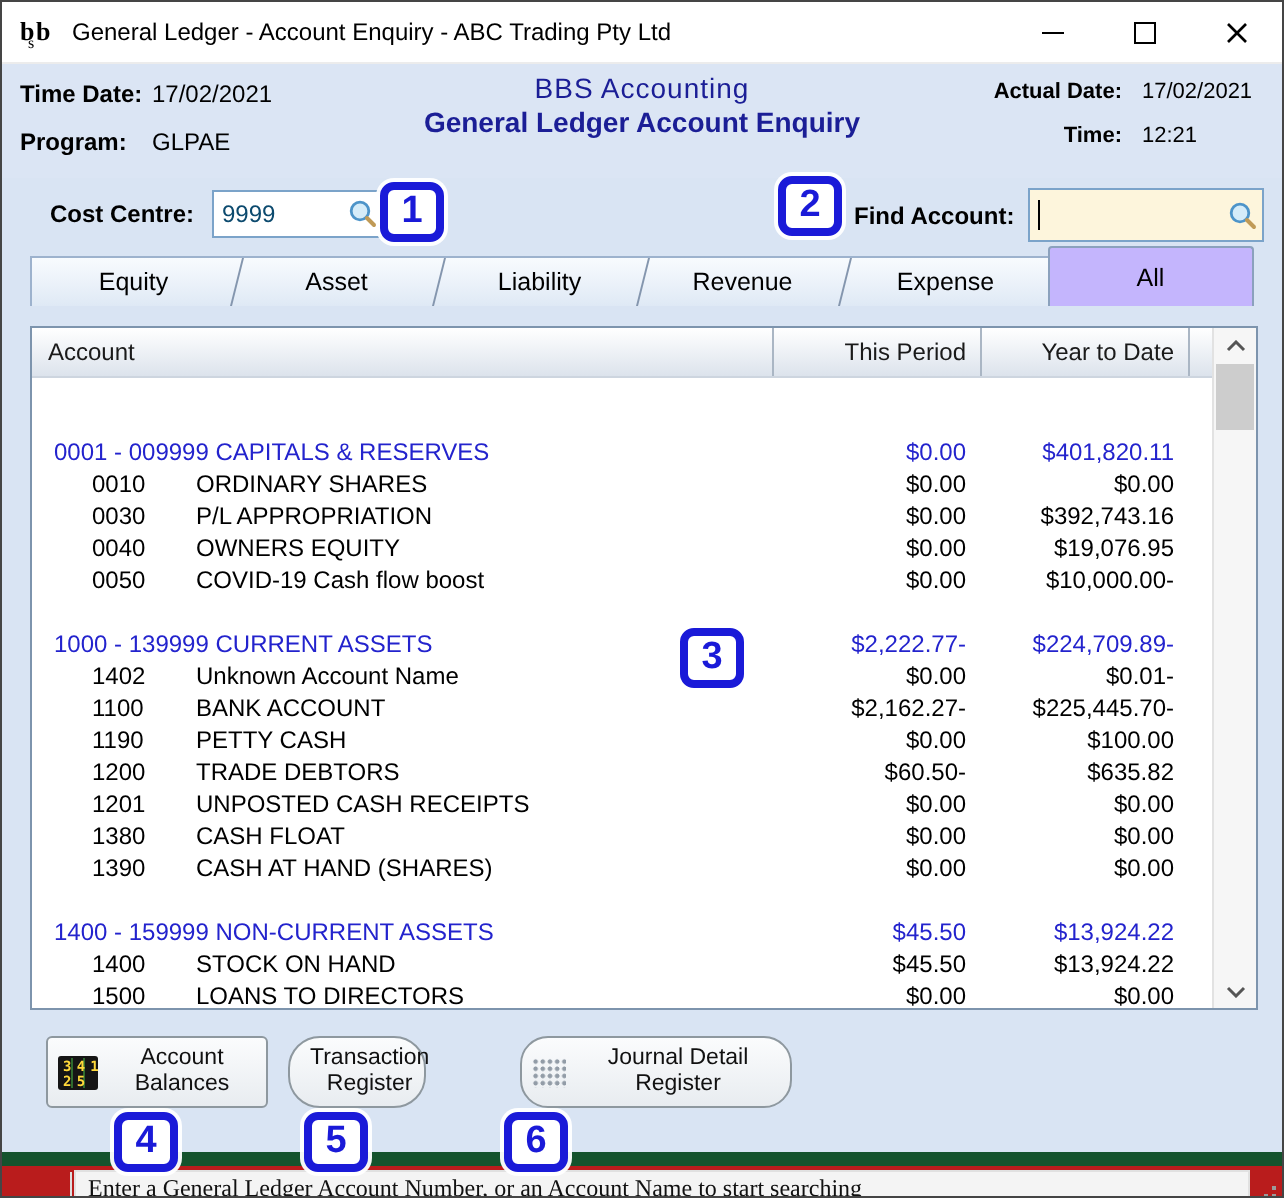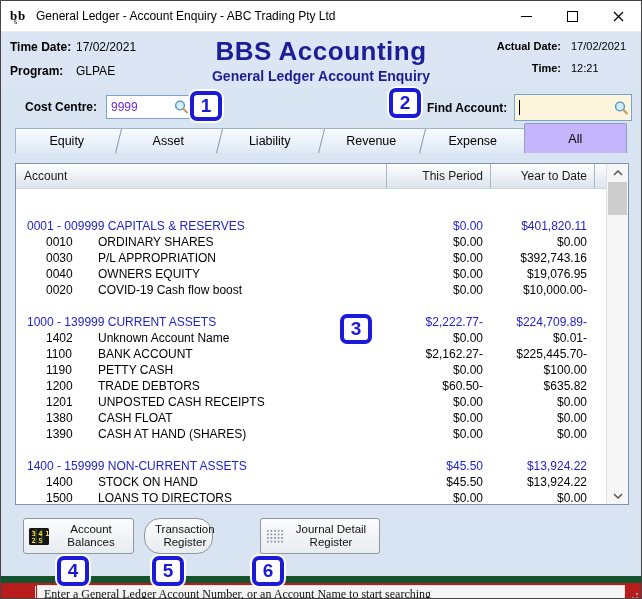--- a/index.html
+++ b/index.html
@@ -12,32 +12,32 @@
   .tb-title{font-size:12px;color:#000;flex:1;white-space:nowrap;overflow:hidden;}
   .tb-btn{width:46px;height:30px;display:flex;align-items:center;justify-content:center;flex:0 0 auto;}
   .glyph-min{width:11px;height:0;border-top:1.4px solid #000;display:block;}
   .glyph-max{width:9px;height:9px;border:1.2px solid #000;display:block;}
 
   
   .header{position:absolute;top:31px;left:0;right:0;height:57px;background:#dbe5f4;}
   .h-left{position:absolute;left:9px;top:8px;font-size:12px;display:grid;grid-template-columns:66px auto;row-gap:10px;color:#000;}
   .h-left .lab{font-weight:bold;}
   .h-center{position:absolute;left:120px;right:120px;top:4px;text-align:center;color:#1b1e96;}
-  .app-title{font-size:26px;font-weight:bold;letter-spacing:.5px;}
+  .app-title{font-size:14px;font-weight:normal;letter-spacing:.5px;}
   .screen-title{font-size:14px;font-weight:bold;margin-top:1px;}
   .h-right{position:absolute;right:8px;top:8px;font-size:11px;display:grid;grid-template-columns:auto 72px;row-gap:10px;color:#000;}
   .h-right .lab{font-weight:bold;text-align:right;}
   .h-right .val{text-align:left;padding-left:10px;}
 
   
   .lbl-cc{position:absolute;left:24px;top:99px;font-size:12px;font-weight:bold;color:#000;}
   .field{position:absolute;box-sizing:border-box;border:1px solid #7ba3c9;display:flex;align-items:center;}
   .inp-cc{left:105px;top:94px;width:86px;height:24px;background:#fff;}
   .inp-fa{left:513px;top:93px;width:118px;height:27px;background:#fdf5dc;}
-  .field input{border:0;outline:0;background:transparent;font:12px "Liberation Sans",sans-serif;width:100%;padding:0 16px 0 4px;color:#6d28d9;}
+  .field input{border:0;outline:0;background:transparent;font:12px "Liberation Sans",sans-serif;width:100%;padding:0 16px 0 4px;color:#0c4a6e;}
   .mag{position:absolute;right:2px;top:50%;transform:translateY(-50%);width:15px;height:15px;}
   .caret{position:absolute;left:4px;top:5px;width:1px;height:15px;background:#000;}
   .lbl-fa{position:absolute;left:426px;top:100px;font-size:12px;font-weight:bold;color:#000;}
 
   
   .tabs{position:absolute;left:14px;top:127px;right:14px;height:25px;display:flex;align-items:flex-end;}
   .tab{position:relative;flex:1;height:25px;display:flex;align-items:center;justify-content:center;font-size:12.5px;color:#000;background:linear-gradient(#f8fbfe,#dfe9f5);border-top:1px solid #9db2cd;box-sizing:border-box;cursor:default;}
   .tab:first-child{border-left:1px solid #9db2cd;}
   .tab:last-child{border-right:1px solid #7d90aa;}
   .tab + .tab::before{content:'';position:absolute;left:0;top:0;bottom:0;width:1px;background:#8496ae;transform:skewX(-14deg);}
@@ -66,21 +66,21 @@
   .vscroll{flex:0 0 21px;border-left:1px solid #e2e2e2;background:#f6f6f6;position:relative;display:flex;flex-direction:column;align-items:center;}
   .sb-btn{height:17px;width:100%;display:flex;align-items:center;justify-content:center;flex:0 0 auto;}
   .sb-btn.down{margin-top:auto;}
   .sb-thumb{position:absolute;top:18px;left:1px;right:1px;height:33px;background:#cdcdcd;}
 
   
   .abtn{position:absolute;top:517px;height:36px;border:1px solid #8e989f;border-radius:3px;background:linear-gradient(#fbfcfd,#e8ecf0);display:flex;align-items:center;gap:5px;padding:0 5px;box-sizing:border-box;font-size:11.5px;line-height:13px;color:#111;cursor:default;}
   .abtn .lbl{flex:1;text-align:center;}
   #btn-ab{left:22px;width:111px;}
   #btn-tr{left:143px;width:69px;border-radius:16px;}
-  #btn-jd{left:259px;width:120px;}
+  #btn-jd{left:259px;width:136px;border-radius:14px;}
   .icon-jd{width:17px;height:15px;background-image:radial-gradient(#929ca7 1px, transparent 1.3px);background-size:3.6px 3.6px;flex:0 0 auto;}
 
   
   .statusbar{position:absolute;left:0;right:0;top:575px;height:23px;background:#b91c1c;border-top:7px solid #14532d;font-family:Liberation Serif, serif;}
   .sb-seg{position:absolute;left:34px;top:3px;bottom:3px;width:1px;background:#dddddd;}
   .sb-msg{position:absolute;left:36px;top:2px;bottom:2px;right:16px;background:#f4f4f4;border:1px solid #e1e1e1;display:flex;align-items:center;padding-left:6px;font-size:12px;color:#111;box-sizing:border-box;}
   .grip{position:absolute;right:2px;bottom:2px;width:12px;height:12px;}
 
   
   .callout{position:absolute;width:24px;height:22px;background:#fff;border:4px solid #1a1ad8;border-radius:7px;box-shadow:0 0 0 2px rgba(255,255,255,.95);color:#1a1ad8;font-weight:bold;font-size:19px;display:flex;align-items:center;justify-content:center;z-index:50;}
@@ -203,21 +203,21 @@
             <div class="c-amt">$392,743.16</div>
             <div></div>
           </div>
           <div class="trow detail">
             <div class="c-acc"><span class="code">0040</span><span>OWNERS EQUITY</span></div>
             <div class="c-amt">$0.00</div>
             <div class="c-amt">$19,076.95</div>
             <div></div>
           </div>
           <div class="trow detail">
-            <div class="c-acc"><span class="code">0020</span><span>COVID-19 Cash flow boost</span></div>
+            <div class="c-acc"><span class="code">0050</span><span>COVID-19 Cash flow boost</span></div>
             <div class="c-amt">$0.00</div>
             <div class="c-amt">$10,000.00-</div>
             <div></div>
           </div>
           <div class="trow blank"></div>
           <div class="trow group">
             <div class="c-acc">1000 - 139999 CURRENT ASSETS</div>
             <div class="c-amt">$2,222.77-</div>
             <div class="c-amt">$224,709.89-</div>
             <div></div>

